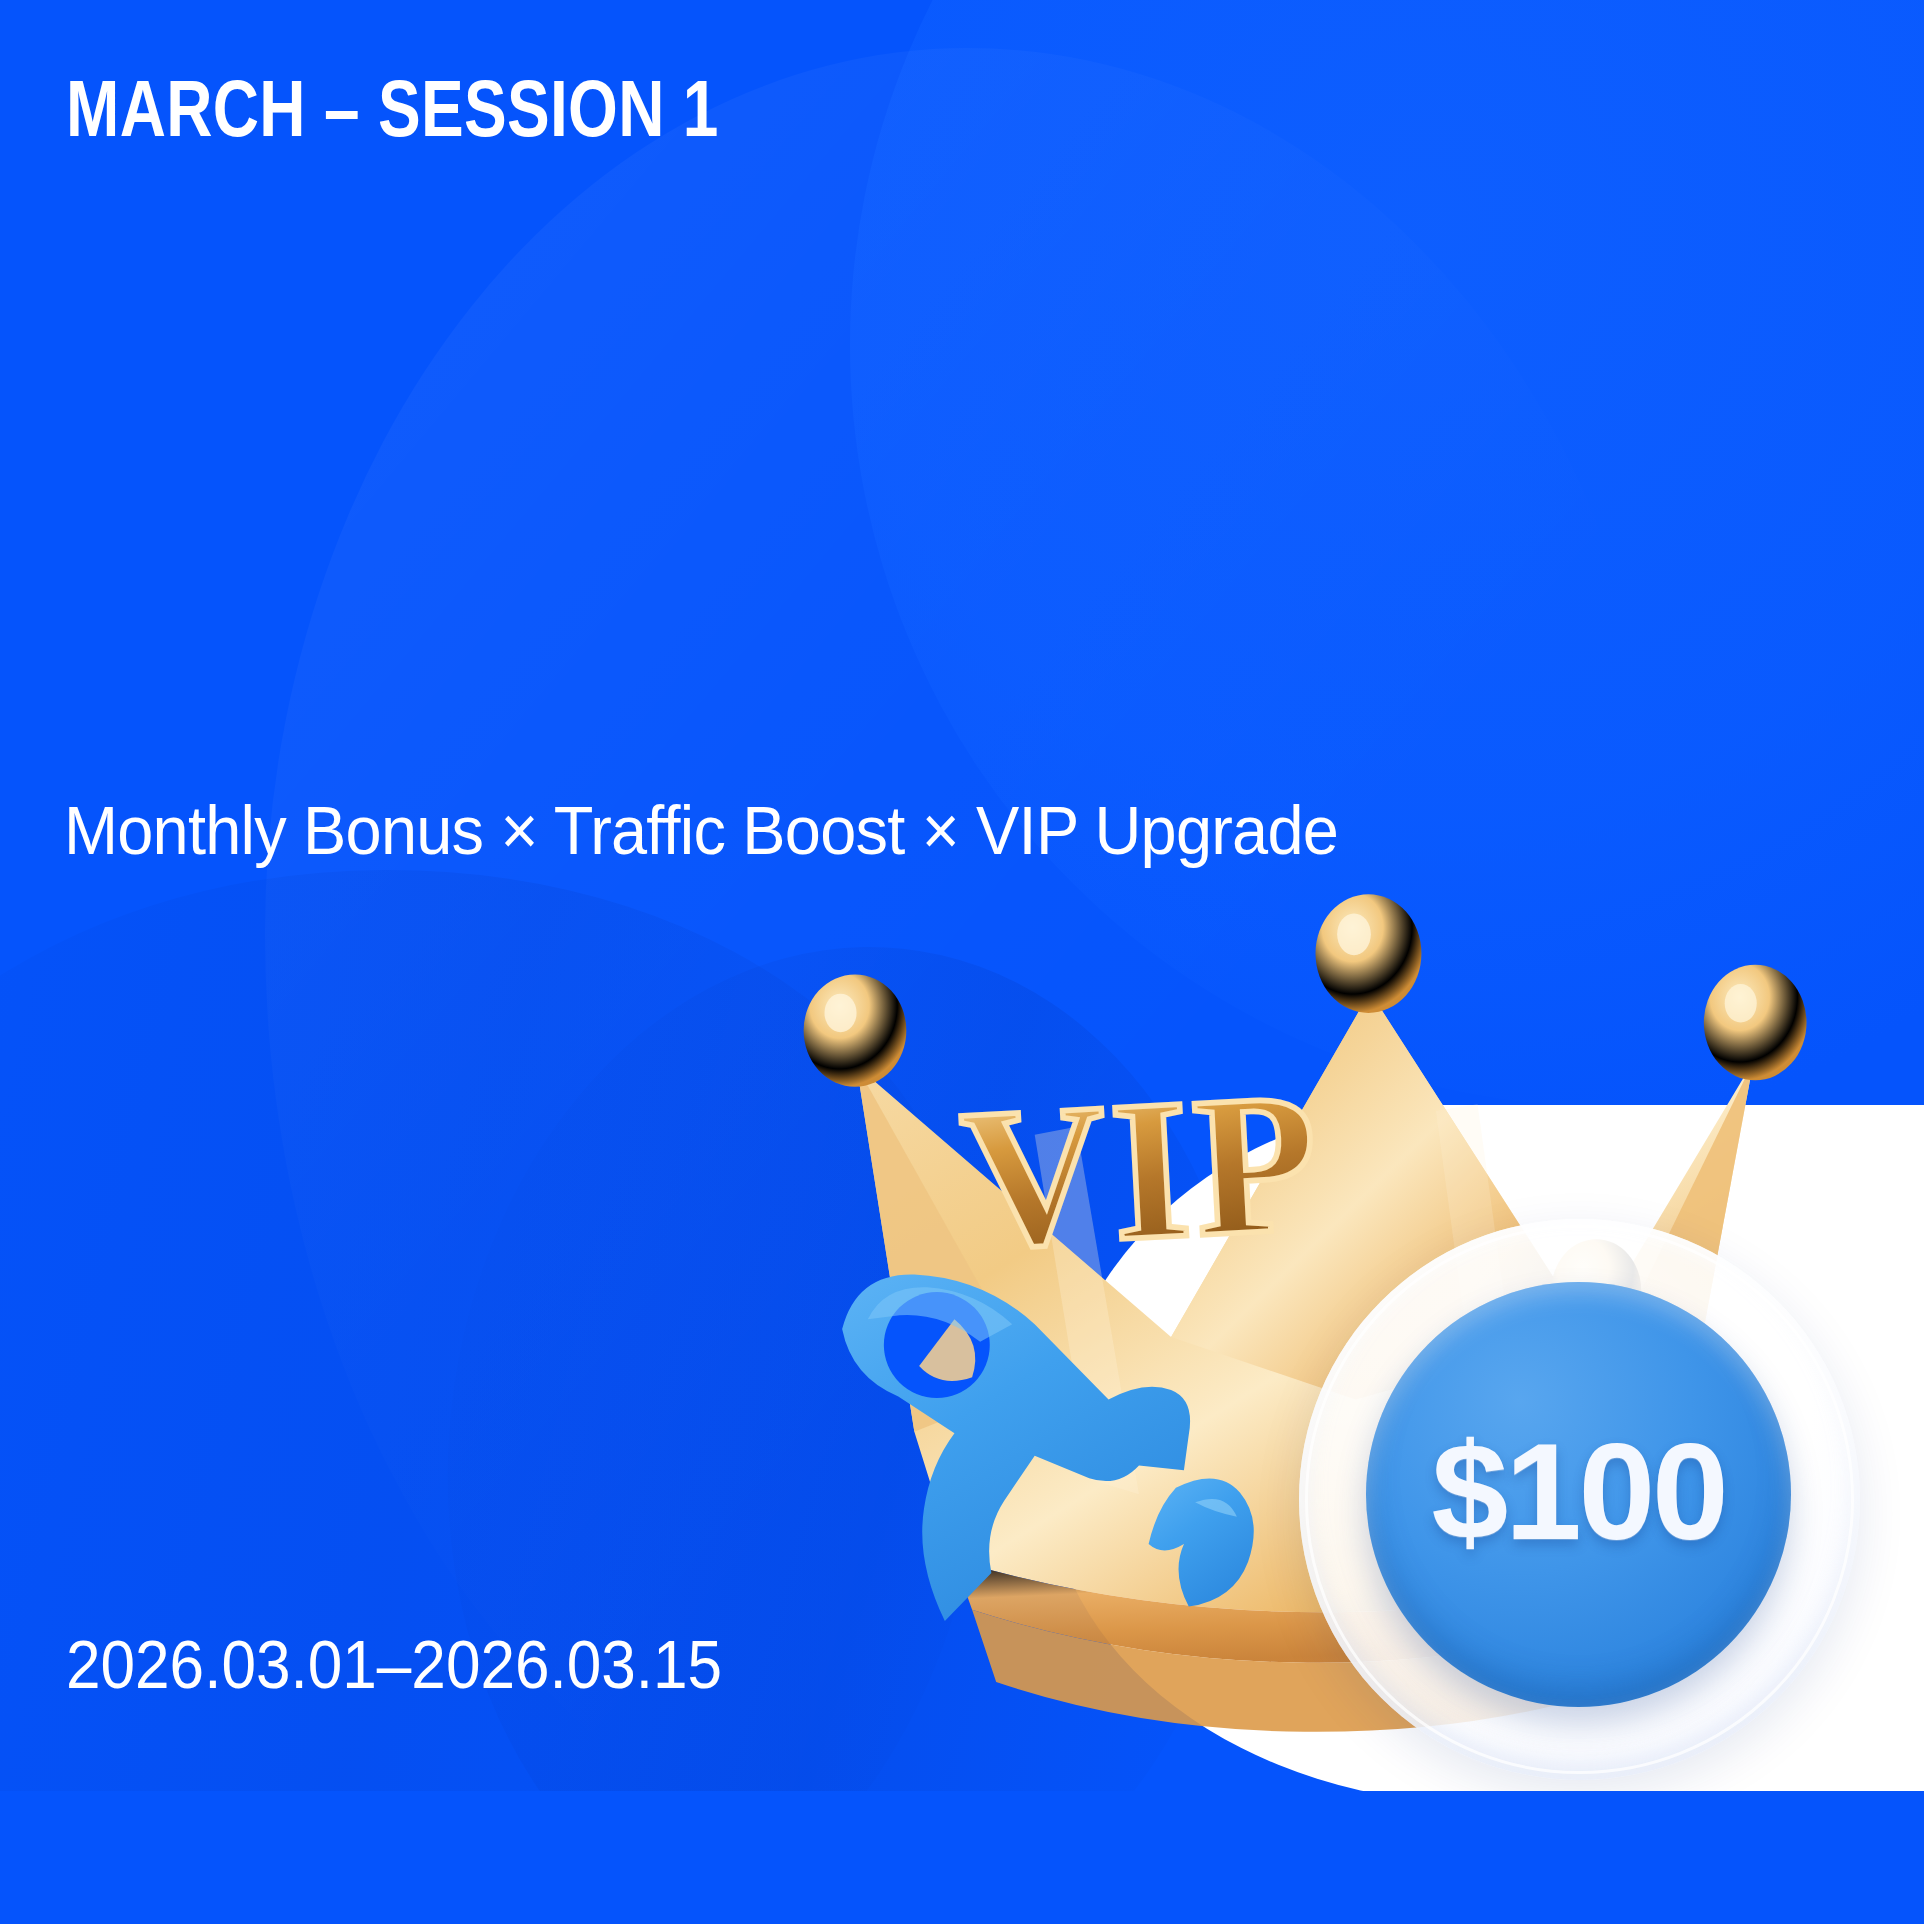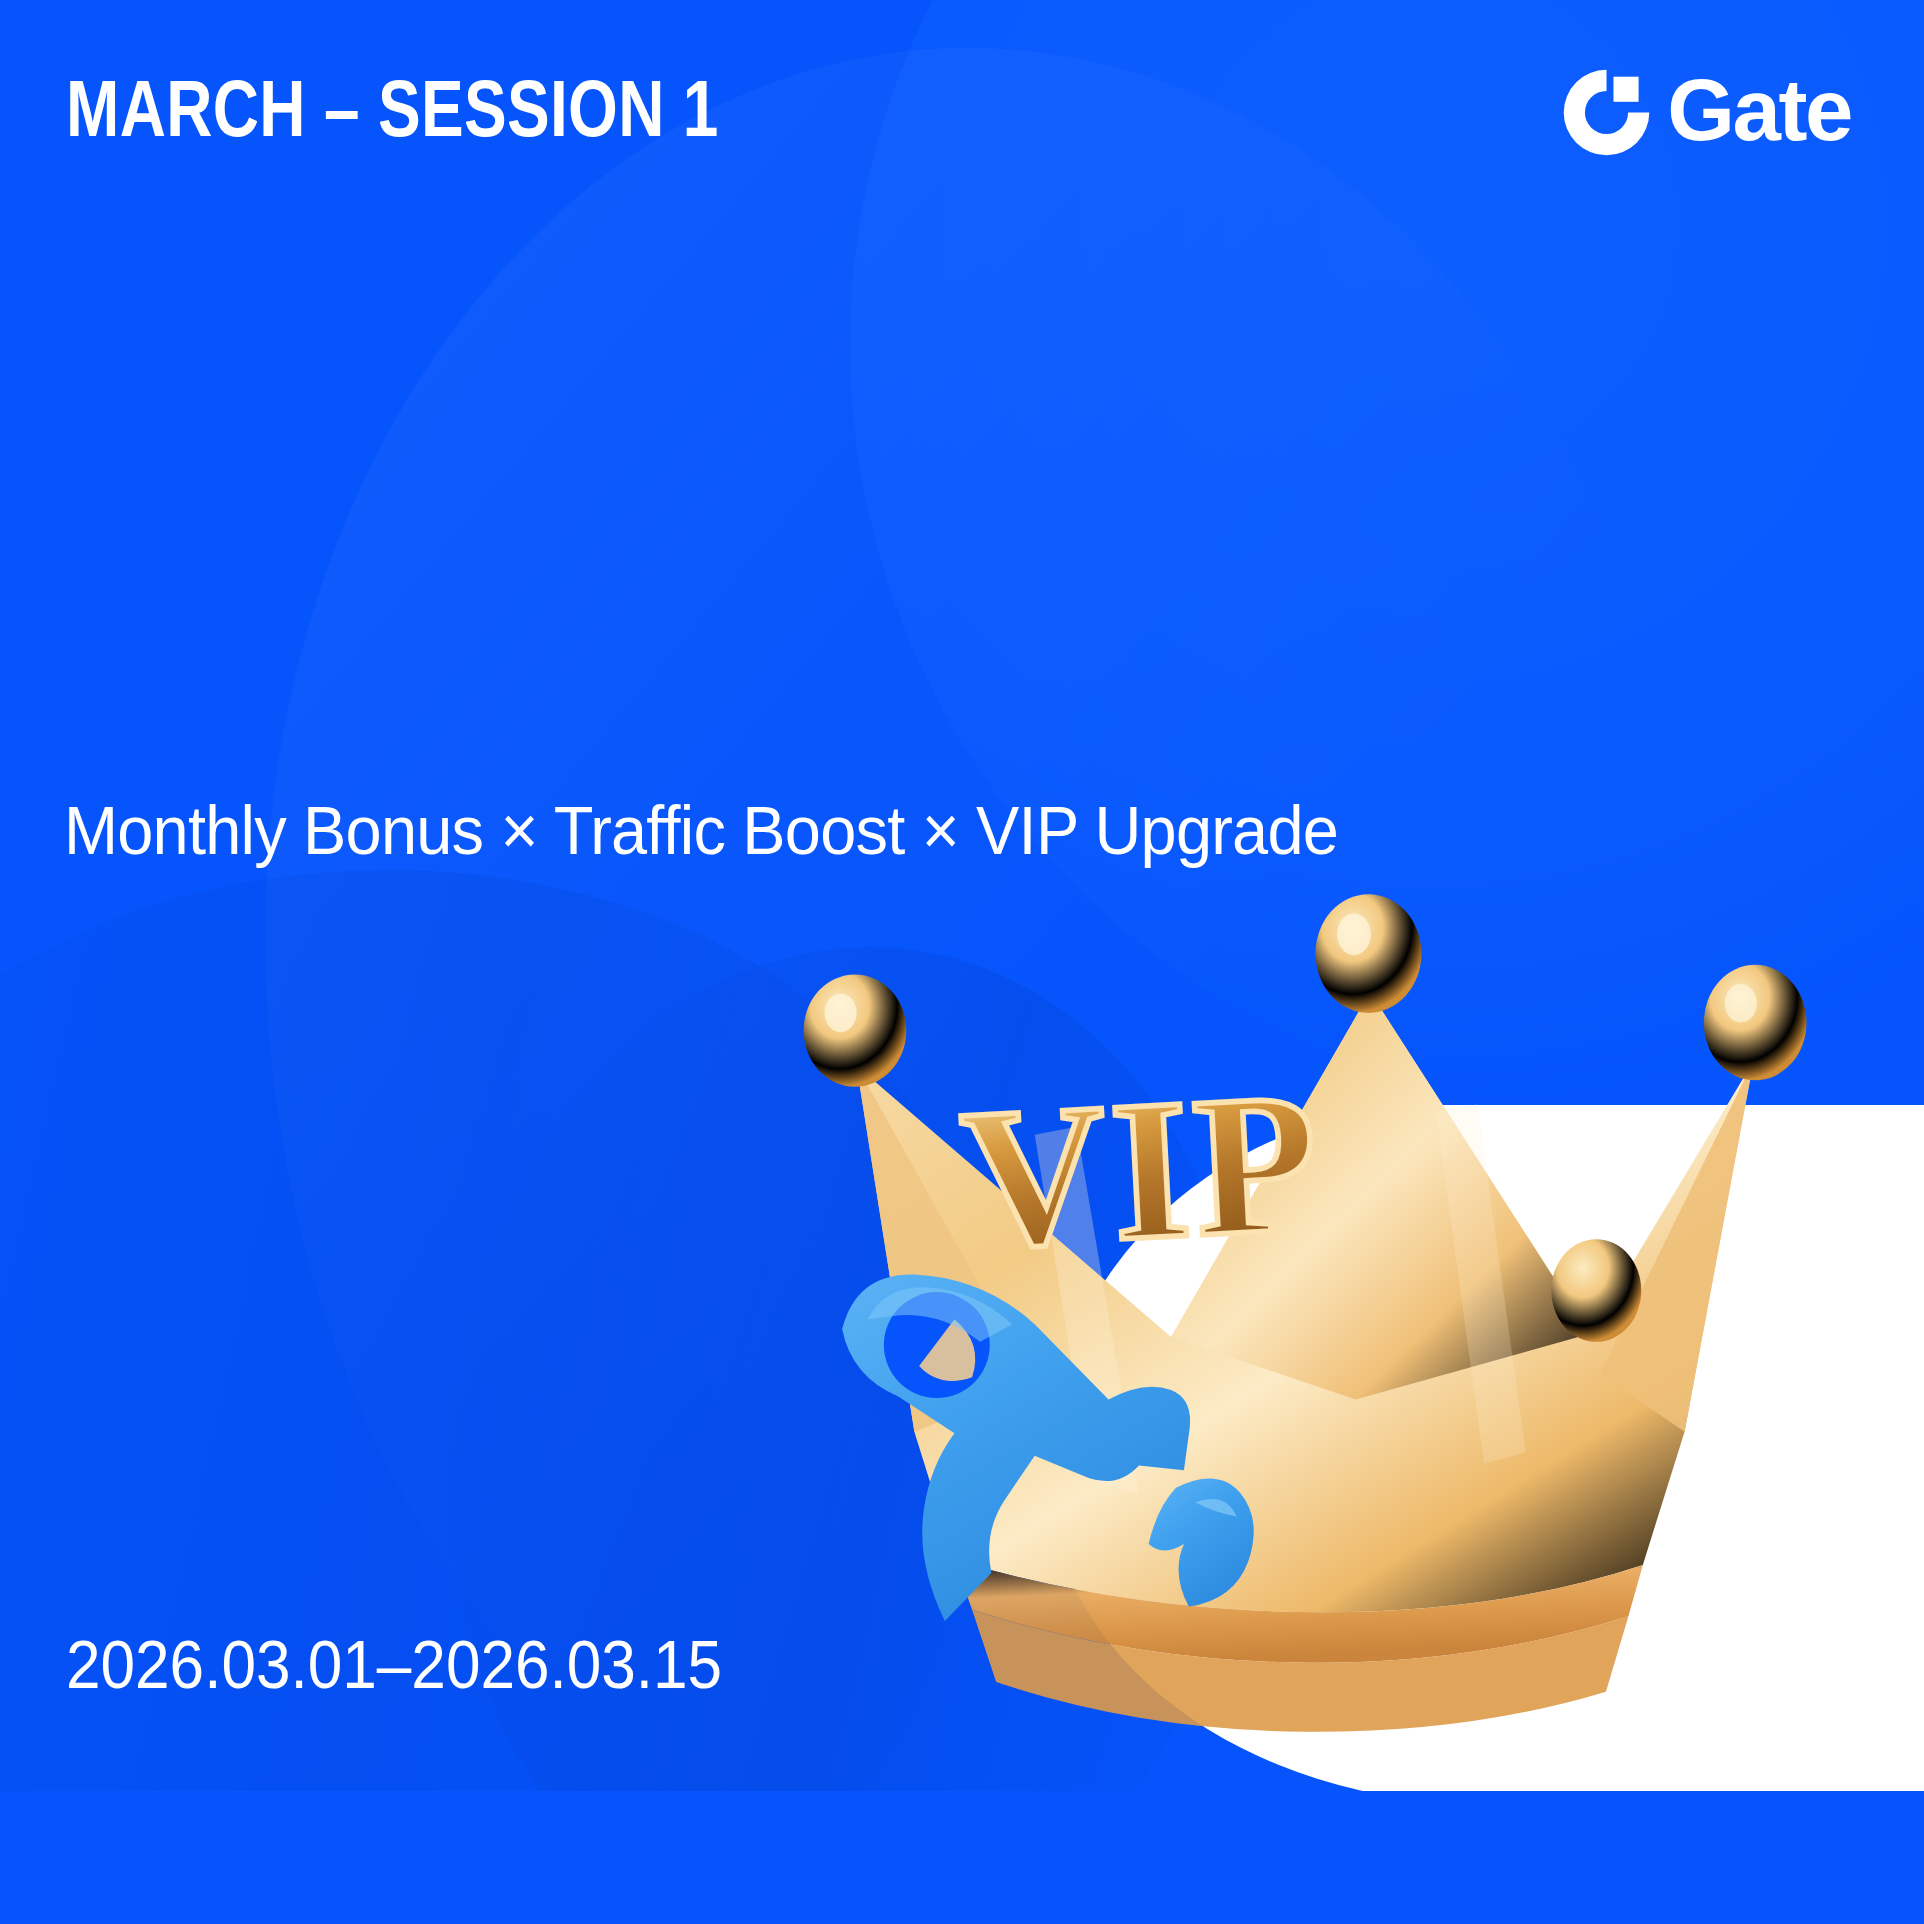--- a/index.html
+++ b/index.html
@@ -191,29 +191,20 @@
 
   <div class="bg-glow-right"></div>
   <div class="bg-soft-arc"></div>
   <div class="bg-dark-wedge"></div>
   <div class="bg-dark-wedge2"></div>
 
   <div class="white-panel"></div>
 
   <div class="eyebrow">MARCH – SESSION 1</div>
 
-  <div class="logo">
-    <span>
-      <svg class="logo-mark" viewBox="0 0 100 100" aria-hidden="true">
-        <path fill="#ffffff" d="M50 4A46 46 0 1 0 96 50H73.2a23.2 23.2 0 1 1-23.2-23.2V4z"></path>
-        <rect fill="#ffffff" x="57.5" y="11.5" width="27" height="27"></rect>
-      </svg>
-    </span>
-    <span class="logo-word">Gate</span>
-  </div>
 
 
   <div class="subtitle">Monthly Bonus × Traffic Boost × VIP Upgrade</div>
 
   <div class="art">
     <svg viewBox="0 0 1300 1230" aria-hidden="true">
       <defs>
         <linearGradient id="goldBody" x1="0" y1="0" x2="1" y2="1">
           <stop offset="0%" stop-color="#F6D79A"></stop>
           <stop offset="22%" stop-color="#F3CE8C"></stop>
@@ -322,17 +313,23 @@
                  Q584 810 566 862
                  Q548 910 492 918
                  Q470 876 486 840
                  Q460 856 442 840
                  Q452 796 476 770 Z" fill="url(#rocketGrad)"></path>
         <path d="M500 788 q38 -14 52 18 q-30 -6 -52 -18 Z" fill="#8FD0F9" opacity=".6"></path>
       </g>
     </svg>
   </div>
 
+  <div class="coin-wrap">
+    <div class="coin-glass"></div>
+    <div class="coin-disc">
+      <span class="coin-label">$100</span>
+    </div>
+  </div>
 
   <div class="date-range">2026.03.01–2026.03.15</div>
 
 </div>
 
 
 </body></html>

